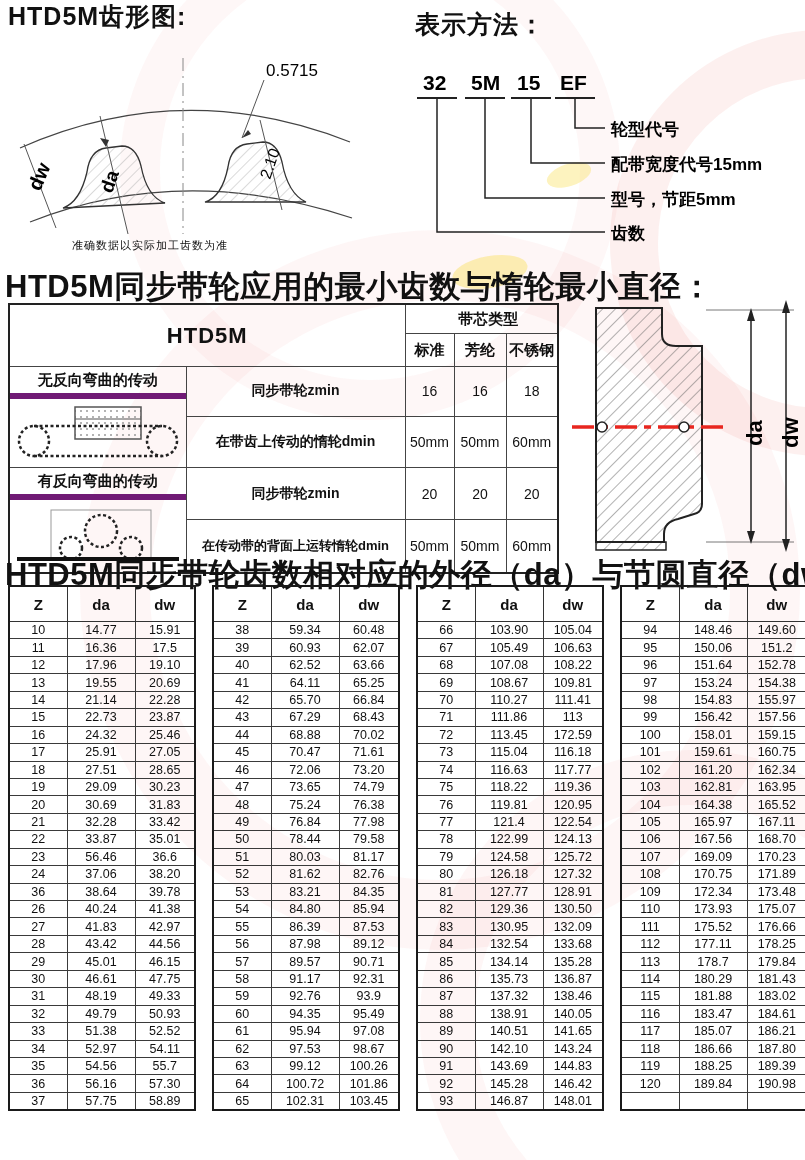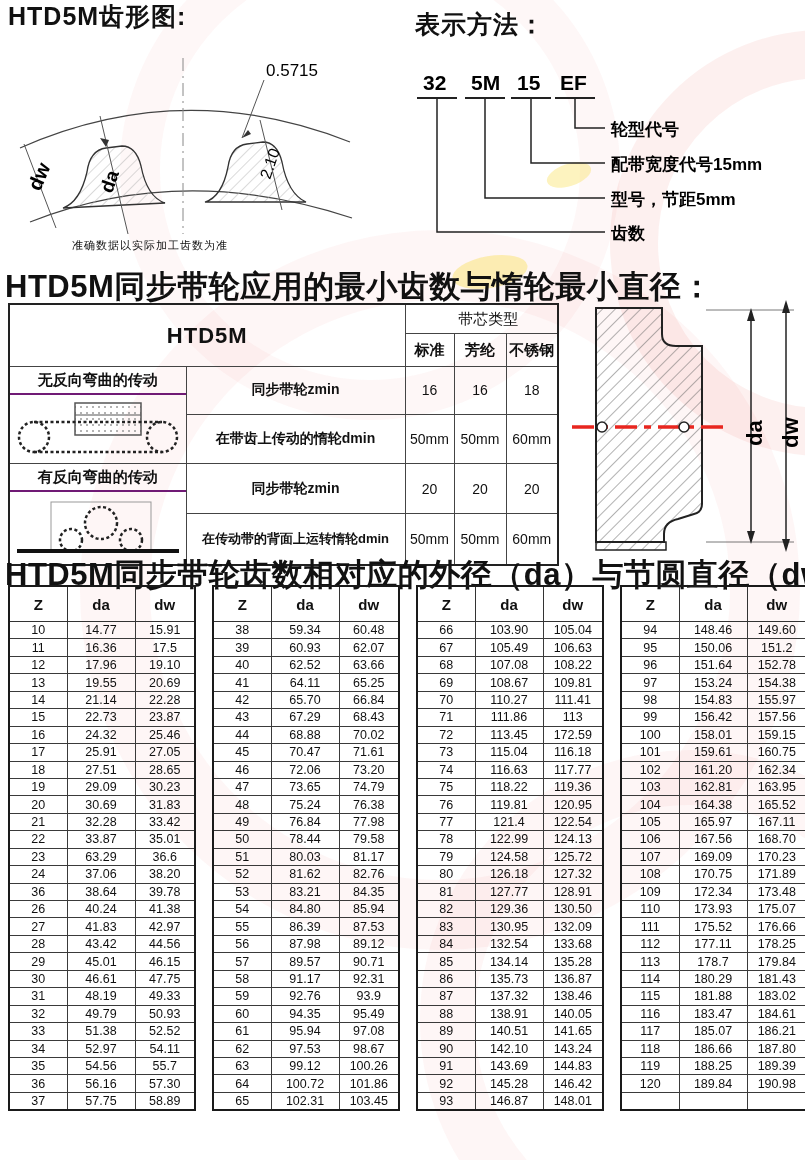--- a/index.html
+++ b/index.html
@@ -20,27 +20,27 @@
   .wmy2{left:546px;top:164px;width:46px;height:22px;background:rgba(250,225,95,0.40);transform:rotate(-18deg);}
   
   .h-top{font-size:25px;font-weight:bold;letter-spacing:1px;white-space:nowrap;}
   .sec-title{font-size:31px;font-weight:bold;letter-spacing:0.5px;white-space:nowrap;}
   .note{font-size:11px;letter-spacing:1px;}
   
   table.min{border-collapse:collapse;table-layout:fixed;width:549px;}
   table.min td{border:1px solid #444;text-align:center;vertical-align:middle;padding:0;background:transparent;}
   table.min{border:2px solid #222;}
   .min .corner{font-size:22px;font-weight:bold;letter-spacing:1px;}
-  .min .coretype{font-size:15px;font-weight:normal;height:28px;padding-left:14px;}
+  .min .coretype{font-size:15px;font-weight:bold;height:28px;padding-left:14px;}
   .min .corehead{font-size:15px;font-weight:bold;height:32px;}
   .min .rowlabel{font-size:14px;font-weight:bold;white-space:nowrap;}
   .min .rowlabel.small{font-size:13px;}
   .min .val{font-size:14px;}
   .min .grpcell{vertical-align:top;}
-  .group-label{font-size:15px;font-weight:bold;border-bottom:2px solid #701a75;padding:4px 0 3px 0;}
+  .group-label{font-size:15px;font-weight:bold;border-bottom:6px solid #701a75;padding:4px 0 3px 0;}
   .group-diag{padding:4px 2px 0 2px;}
   
   .dia-wrap{display:flex;gap:16px;}
   table.dia{border-collapse:collapse;table-layout:fixed;width:186px;border:2px solid #1a1a1a;}
   table.dia th{border:1px solid #333;font-size:15px;font-weight:bold;height:32px;background:transparent;}
   table.dia td{border:1px solid #3a3a3a;font-size:12.5px;text-align:center;height:16.45px;padding:0;white-space:nowrap;}
   table.dia col.cz{width:58px;} table.dia col.cda{width:68px;} table.dia col.cdw{width:60px;}
   svg text{font-family:"Liberation Sans","DejaVu Sans",sans-serif;}
 </style>
 </head>
@@ -284,21 +284,21 @@
           <td>32.28</td>
           <td>33.42</td>
         </tr>
         <tr>
           <td>22</td>
           <td>33.87</td>
           <td>35.01</td>
         </tr>
         <tr>
           <td>23</td>
-          <td>63.29</td>
+          <td>56.46</td>
           <td>36.6</td>
         </tr>
         <tr>
           <td>24</td>
           <td>37.06</td>
           <td>38.20</td>
         </tr>
         <tr>
           <td>36</td>
           <td>38.64</td>

